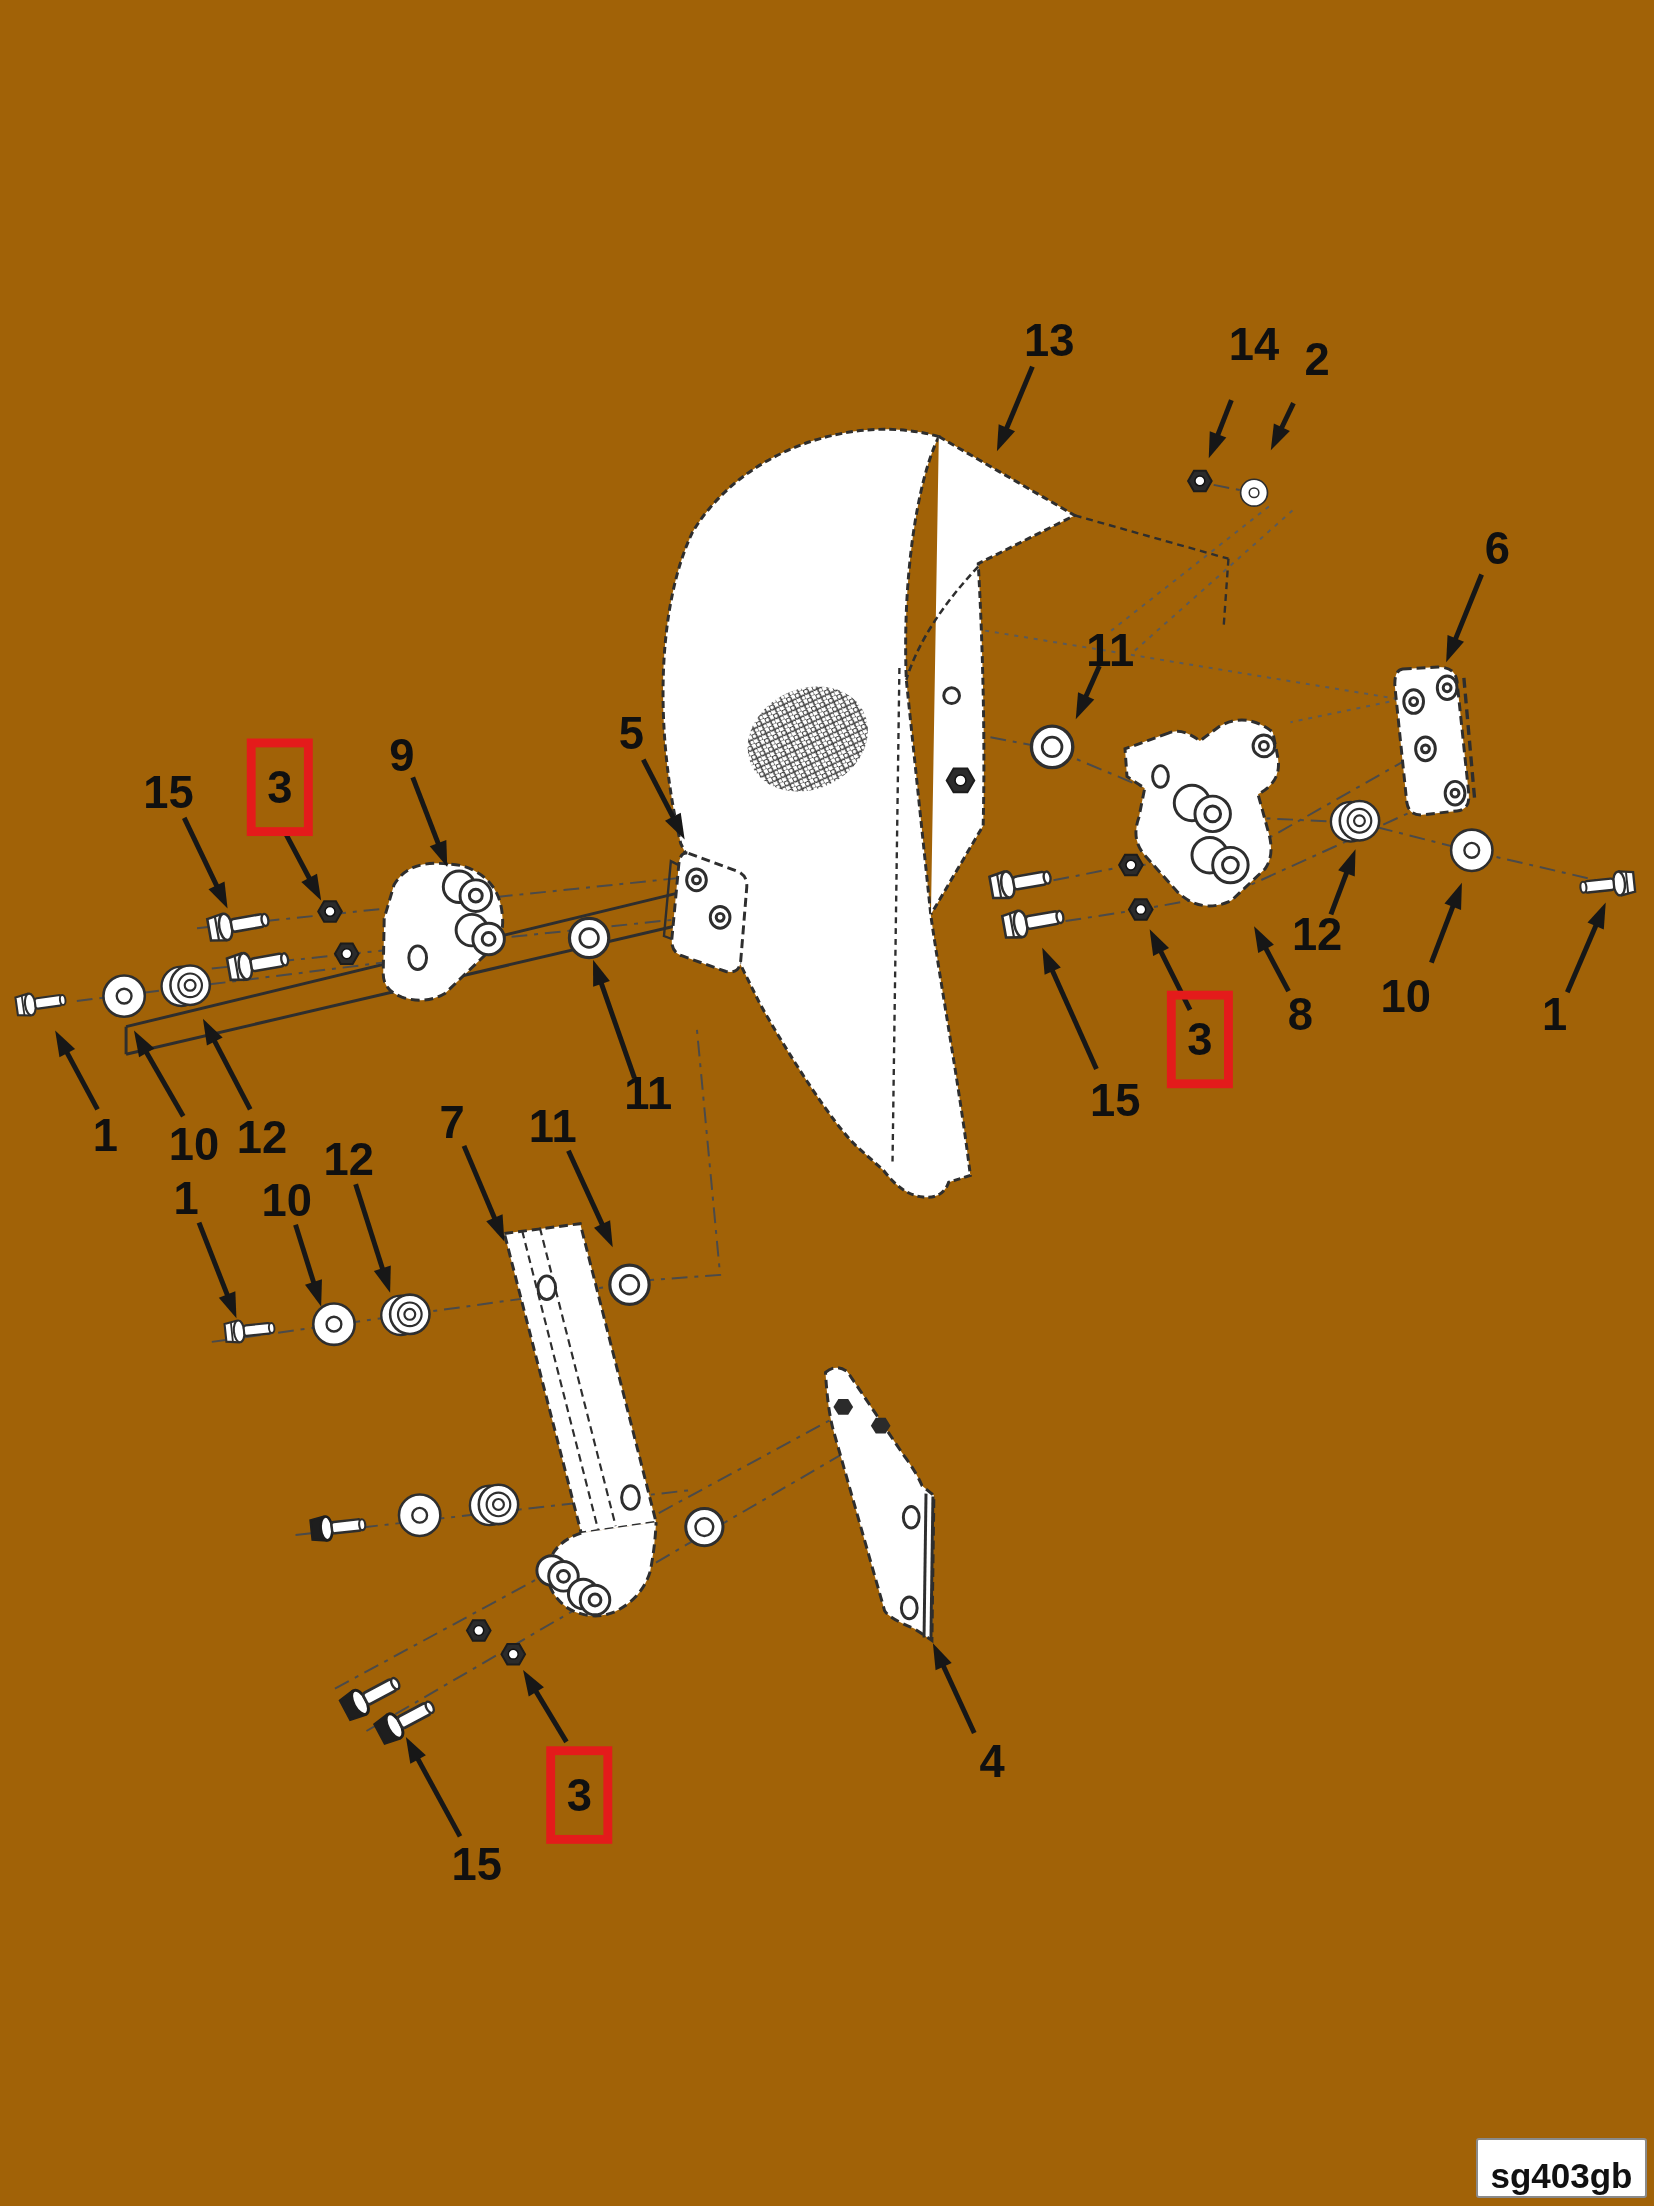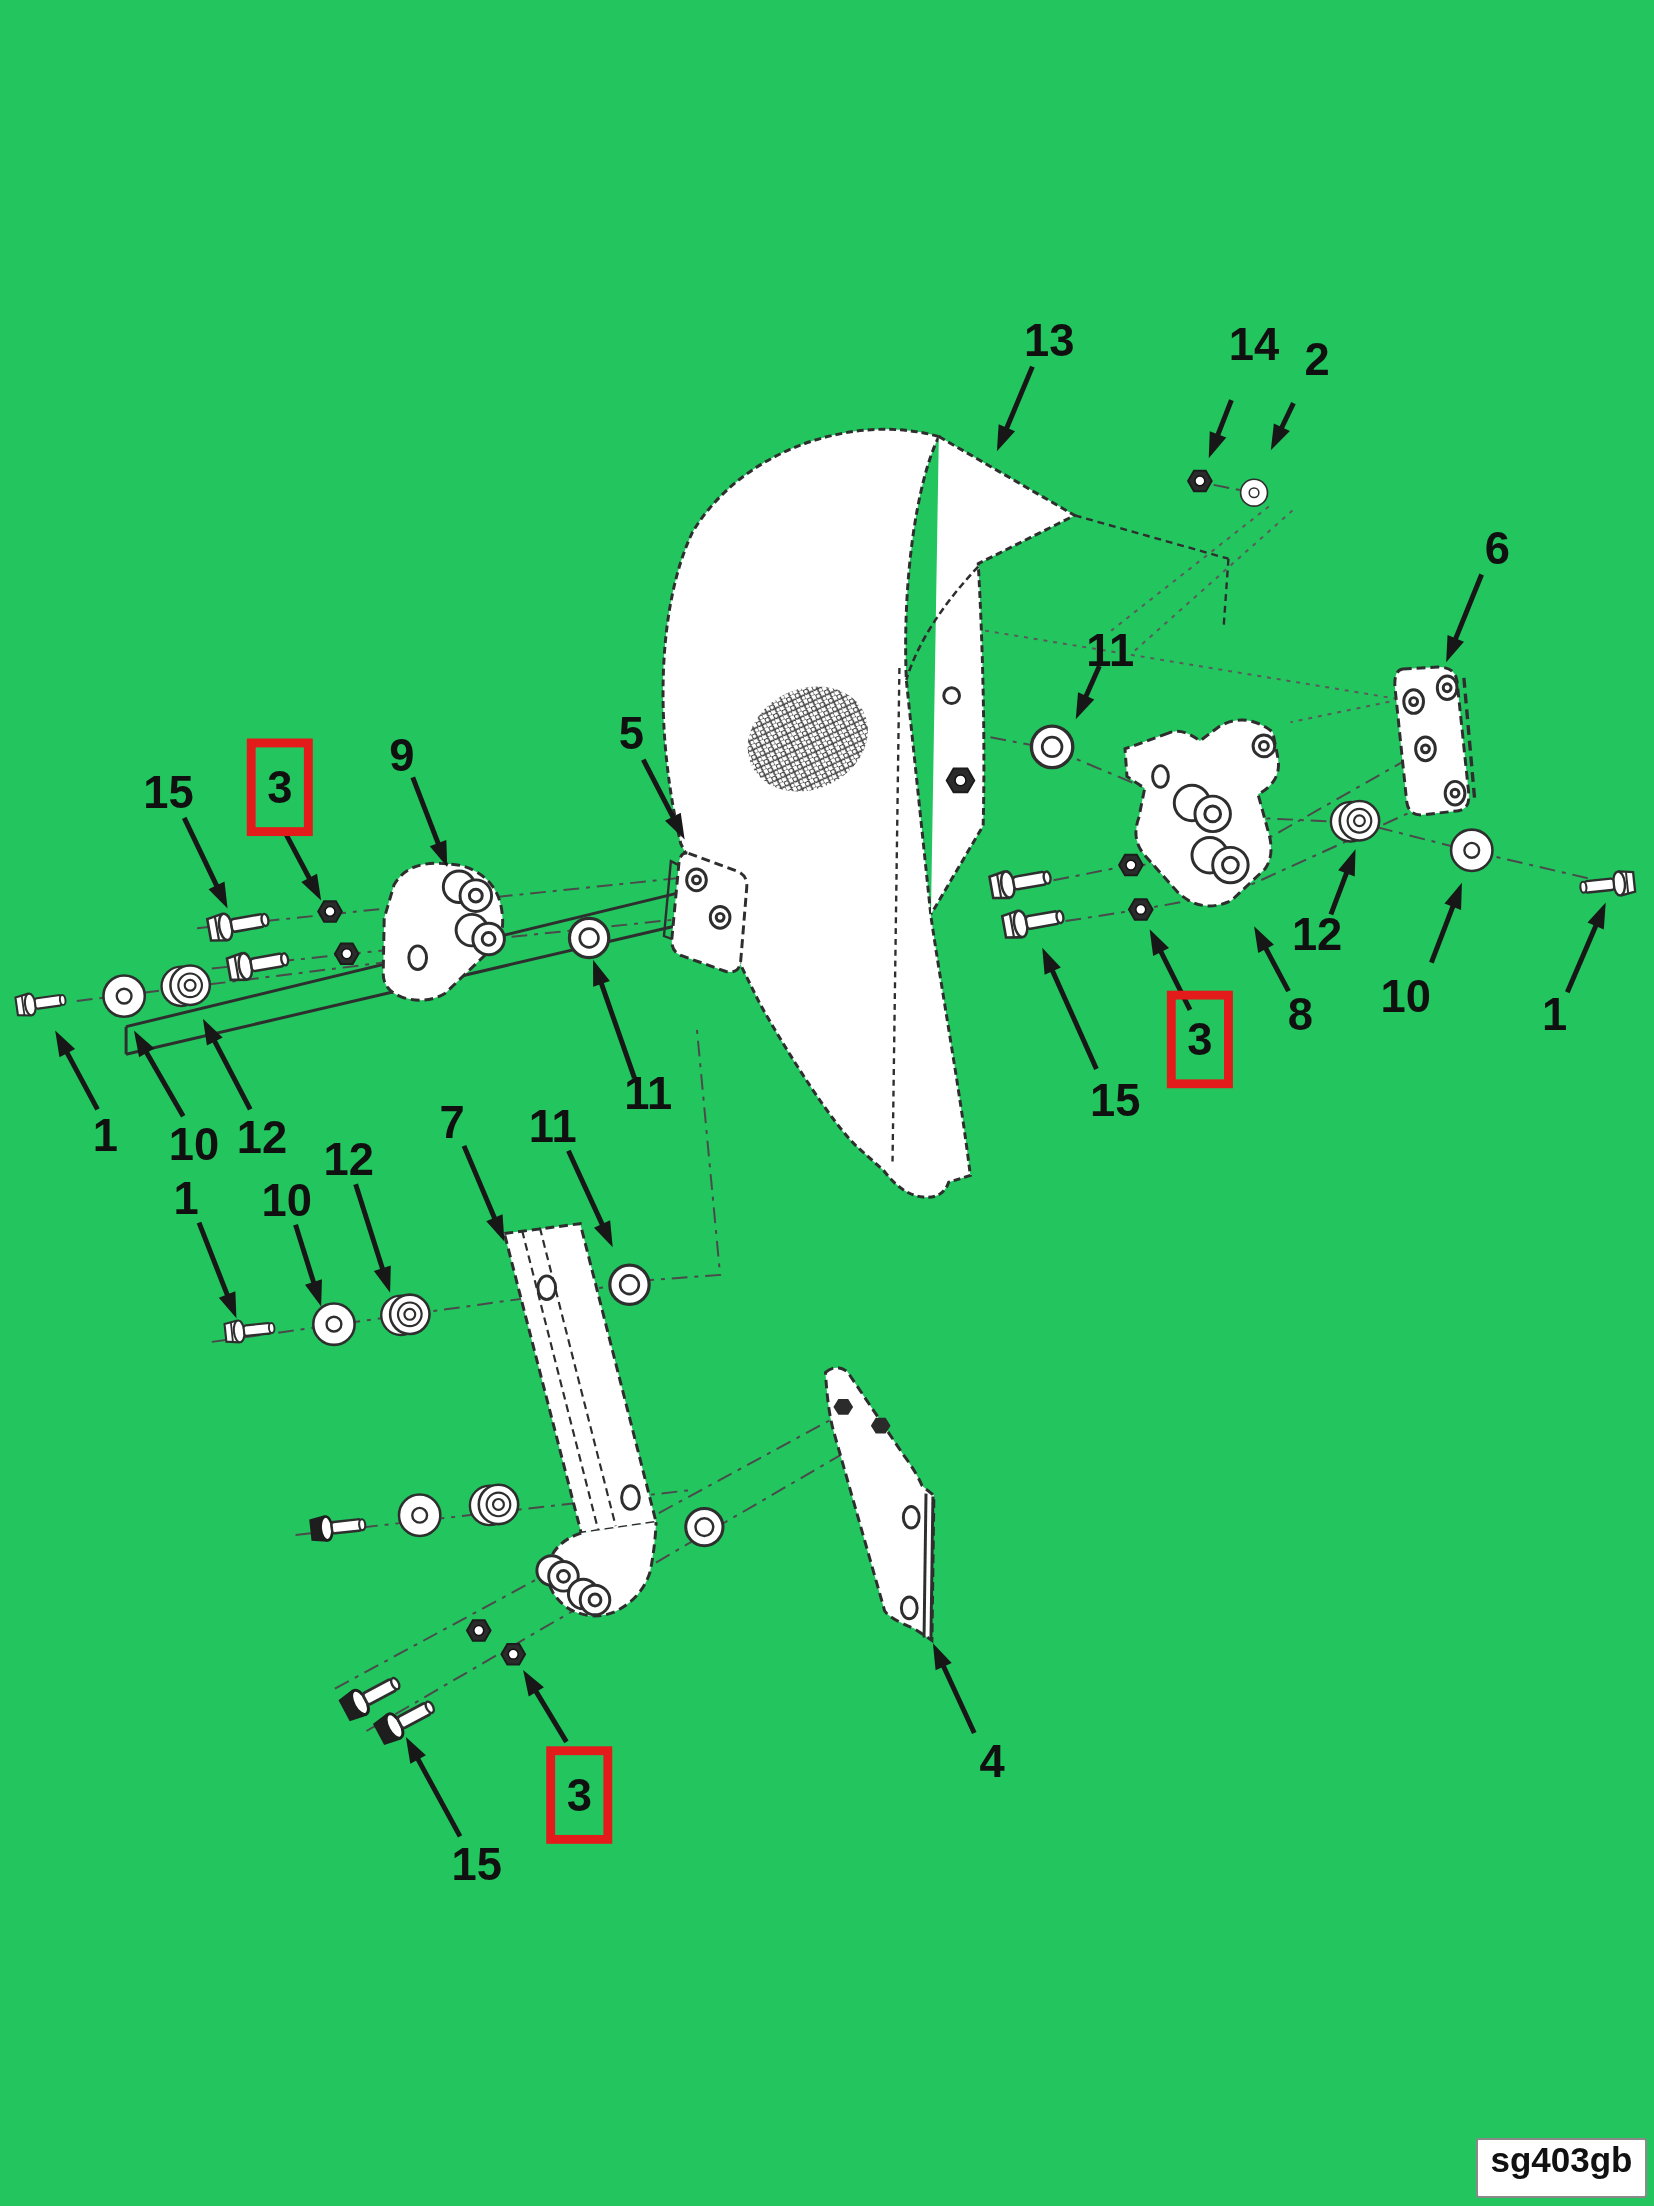--- a/index.html
+++ b/index.html
@@ -1,27 +1,27 @@
 <!DOCTYPE html>
 <html><head>
 <meta charset="utf-8">
 <style>
   html,body{margin:0;padding:0;background:#ffffff;}
-  .stage{position:relative;width:1655px;height:2207px;background:#22c55e;overflow:hidden;
+  .stage{position:relative;width:1655px;height:2207px;background:#a16207;overflow:hidden;
          font-family:"Liberation Sans", sans-serif;}
   svg{position:absolute;left:0;top:0;}
   .part{fill:#ffffff;stroke:#2e2e2e;stroke-width:3;}
   .dashed{stroke-dasharray:7 4;}
   .dashed2{stroke-dasharray:9 5;}
   .axis{fill:none;stroke:#4a4a4a;stroke-width:2;stroke-dasharray:16 7 4 7;}
   .dotlead{fill:none;stroke:#5a5a5a;stroke-width:2;stroke-dasharray:4 6;}
   .solidline{fill:none;stroke:#2e2e2e;stroke-width:3;}
   .callout-text{font-family:"Liberation Sans",sans-serif;font-weight:700;font-size:46px;fill:#101010;}
   .badge{position:absolute;left:1476px;top:2138px;width:167px;height:56px;border:2px solid #8a8a8a;
-         border-radius:3px;background:#fff;display:flex;align-items:flex-start;justify-content:center;
+         border-radius:3px;background:#fff;display:flex;align-items:flex-end;justify-content:center;
          font-weight:700;font-size:35px;color:#111;}
 </style>
 </head>
 <body>
 
 <div class="stage">
 <svg id="diagram" width="1655" height="2207" viewBox="0 0 1680 2240">
   <defs>
     <pattern id="mesh" width="9.5" height="9.5" patternUnits="userSpaceOnUse">
       <circle cx="2.6" cy="2.6" r="2.6" fill="none" stroke="#3a3a3a" stroke-width="1.4"></circle>

